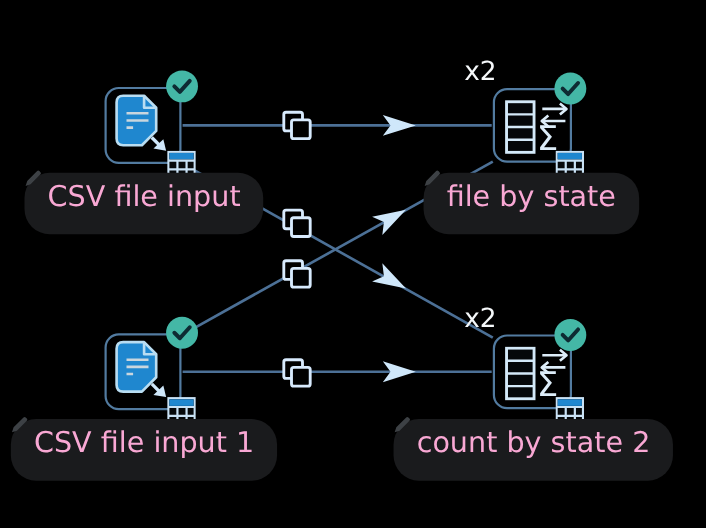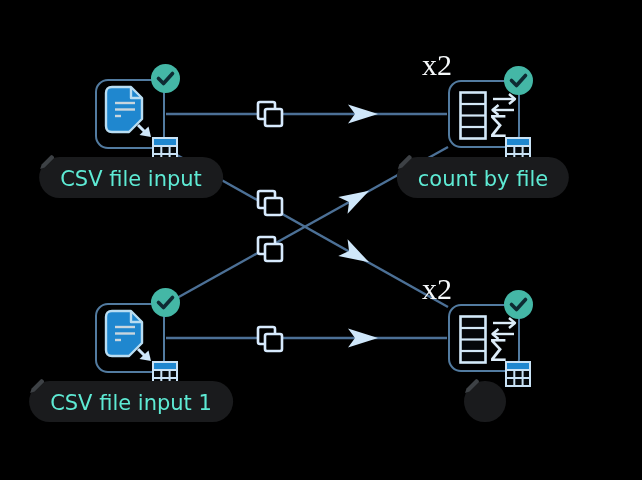--- a/index.html
+++ b/index.html
@@ -16,27 +16,27 @@
     position:absolute; box-sizing:border-box;
     border:2.5px solid #527ba0; border-radius:13px; background:transparent;
   }
   .check-badge {
     position:absolute; width:29px; height:29px; border-radius:50%;
     background:#44b7a6; display:flex; align-items:center; justify-content:center;
   }
   .abs { position:absolute; }
   .pill {
     position:absolute; transform:translateX(-50%);
-    background:#1a1b1d; color:#5eead4; font-size:21px;
-    height:41px; line-height:45px; padding:0 21px;
+    background:#1a1b1d; color:#f9a8d4; font-size:26px;
+    height:56px; line-height:45px; padding:0 21px;
     border-radius:23px; white-space:nowrap;
   }
   .pencil { position:absolute; left:-2px; top:-5px; }
   .mult {
-    position:absolute; color:#f5f8fa; font-size:30px; line-height:22px;font-family:Liberation Serif, serif;
+    position:absolute; color:#f5f8fa; font-size:24px; line-height:22px;
   }
   .sigma {
     position:absolute; color:#dcecf8; font-size:31px; line-height:30px;
   }
 </style>
 </head>
 <body>
 
 <div class="canvas">
 
@@ -137,21 +137,21 @@
     <div class="check-badge" style="left:504px; top:66px;">
       <svg width="29" height="29" viewBox="0 0 29 29">
         <path d="M7.5 14.5 L12.5 19.5 L21.5 9.5" fill="none" stroke="#0e2b33" stroke-width="3.6" stroke-linecap="round" stroke-linejoin="round"></path>
       </svg>
     </div>
 
     <div class="pill" style="left:483px; top:157px;">
       <svg class="pencil" width="20" height="20" viewBox="0 0 20 20">
         <path d="M3 17 L4.5 12.5 L13.5 3.5 Q14.5 2.5 15.5 3.5 L16.5 4.5 Q17.5 5.5 16.5 6.5 L7.5 15.5 Z" fill="#3d4145"></path>
       </svg>
-      <span>count by file</span>
+      <span>file by state</span>
     </div>
   </div>
 
   <div>
     <div class="node-rect" style="left:95px; top:303px; width:70px; height:70px;"></div>
 
     <svg class="abs" style="left:104px; top:309px;" width="50" height="56" viewBox="0 0 50 56">
       <path d="M8 2 H27 L38 13 V34 L25 47 H8 Q2 47 2 41 V8 Q2 2 8 2 Z" fill="#1f87cf" stroke="#b9ddf2" stroke-width="2.4" stroke-linejoin="round"></path>
       <path d="M27 2 V13 H38" fill="none" stroke="#b9ddf2" stroke-width="2.4" stroke-linejoin="round"></path>
       <line x1="11" y1="18" x2="31" y2="18" stroke="#c9d6de" stroke-width="2.4"></line>
@@ -215,16 +215,17 @@
     <div class="check-badge" style="left:504px; top:290px;">
       <svg width="29" height="29" viewBox="0 0 29 29">
         <path d="M7.5 14.5 L12.5 19.5 L21.5 9.5" fill="none" stroke="#0e2b33" stroke-width="3.6" stroke-linecap="round" stroke-linejoin="round"></path>
       </svg>
     </div>
 
     <div class="pill" style="left:485px; top:381px;">
       <svg class="pencil" width="20" height="20" viewBox="0 0 20 20">
         <path d="M3 17 L4.5 12.5 L13.5 3.5 Q14.5 2.5 15.5 3.5 L16.5 4.5 Q17.5 5.5 16.5 6.5 L7.5 15.5 Z" fill="#3d4145"></path>
       </svg>
+      <span>count by state 2</span>
     </div>
   </div>
 
 </div>
 
 </body></html>

